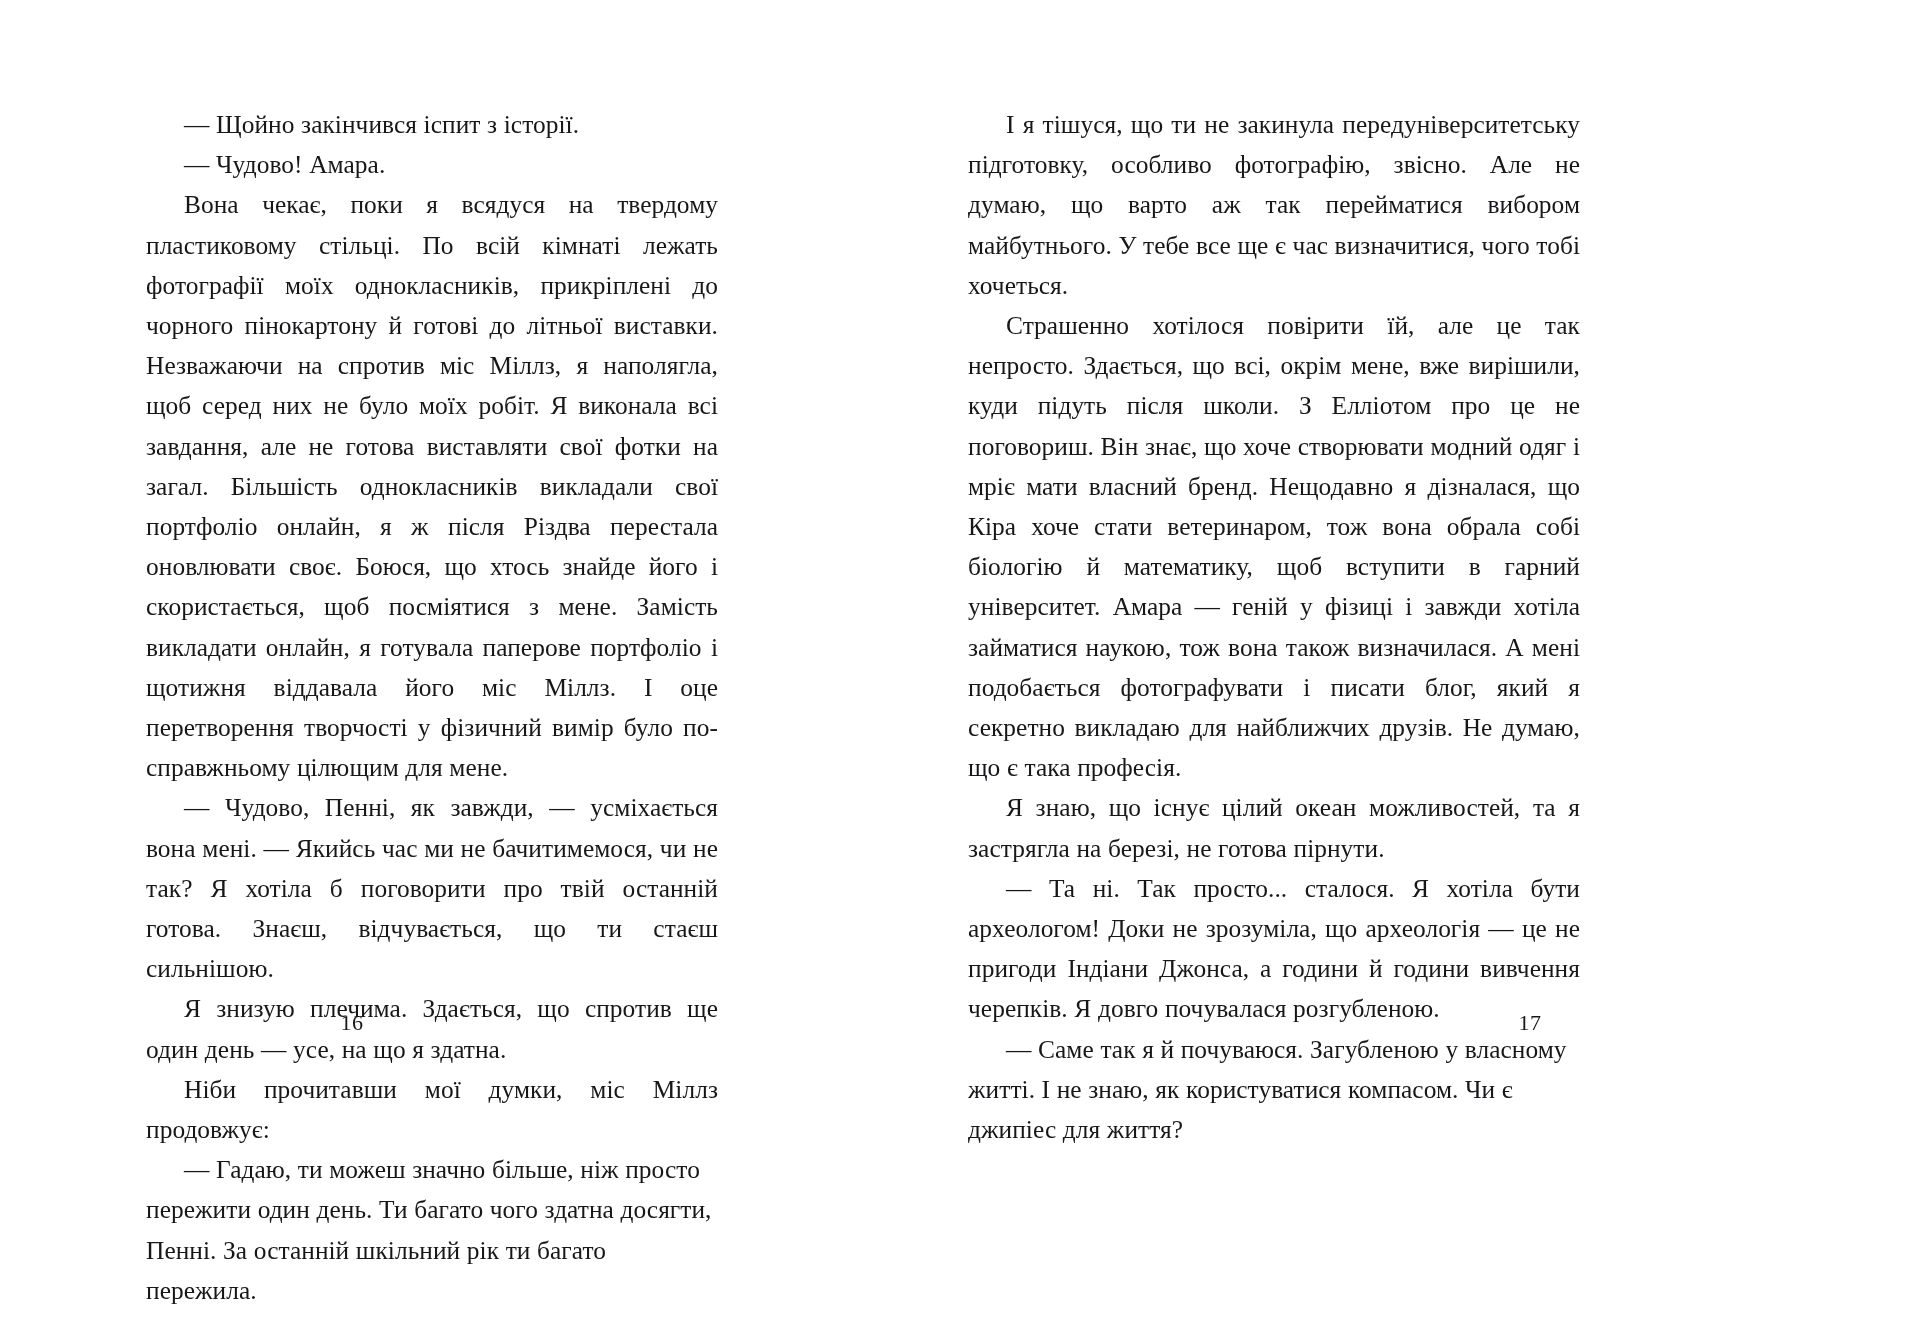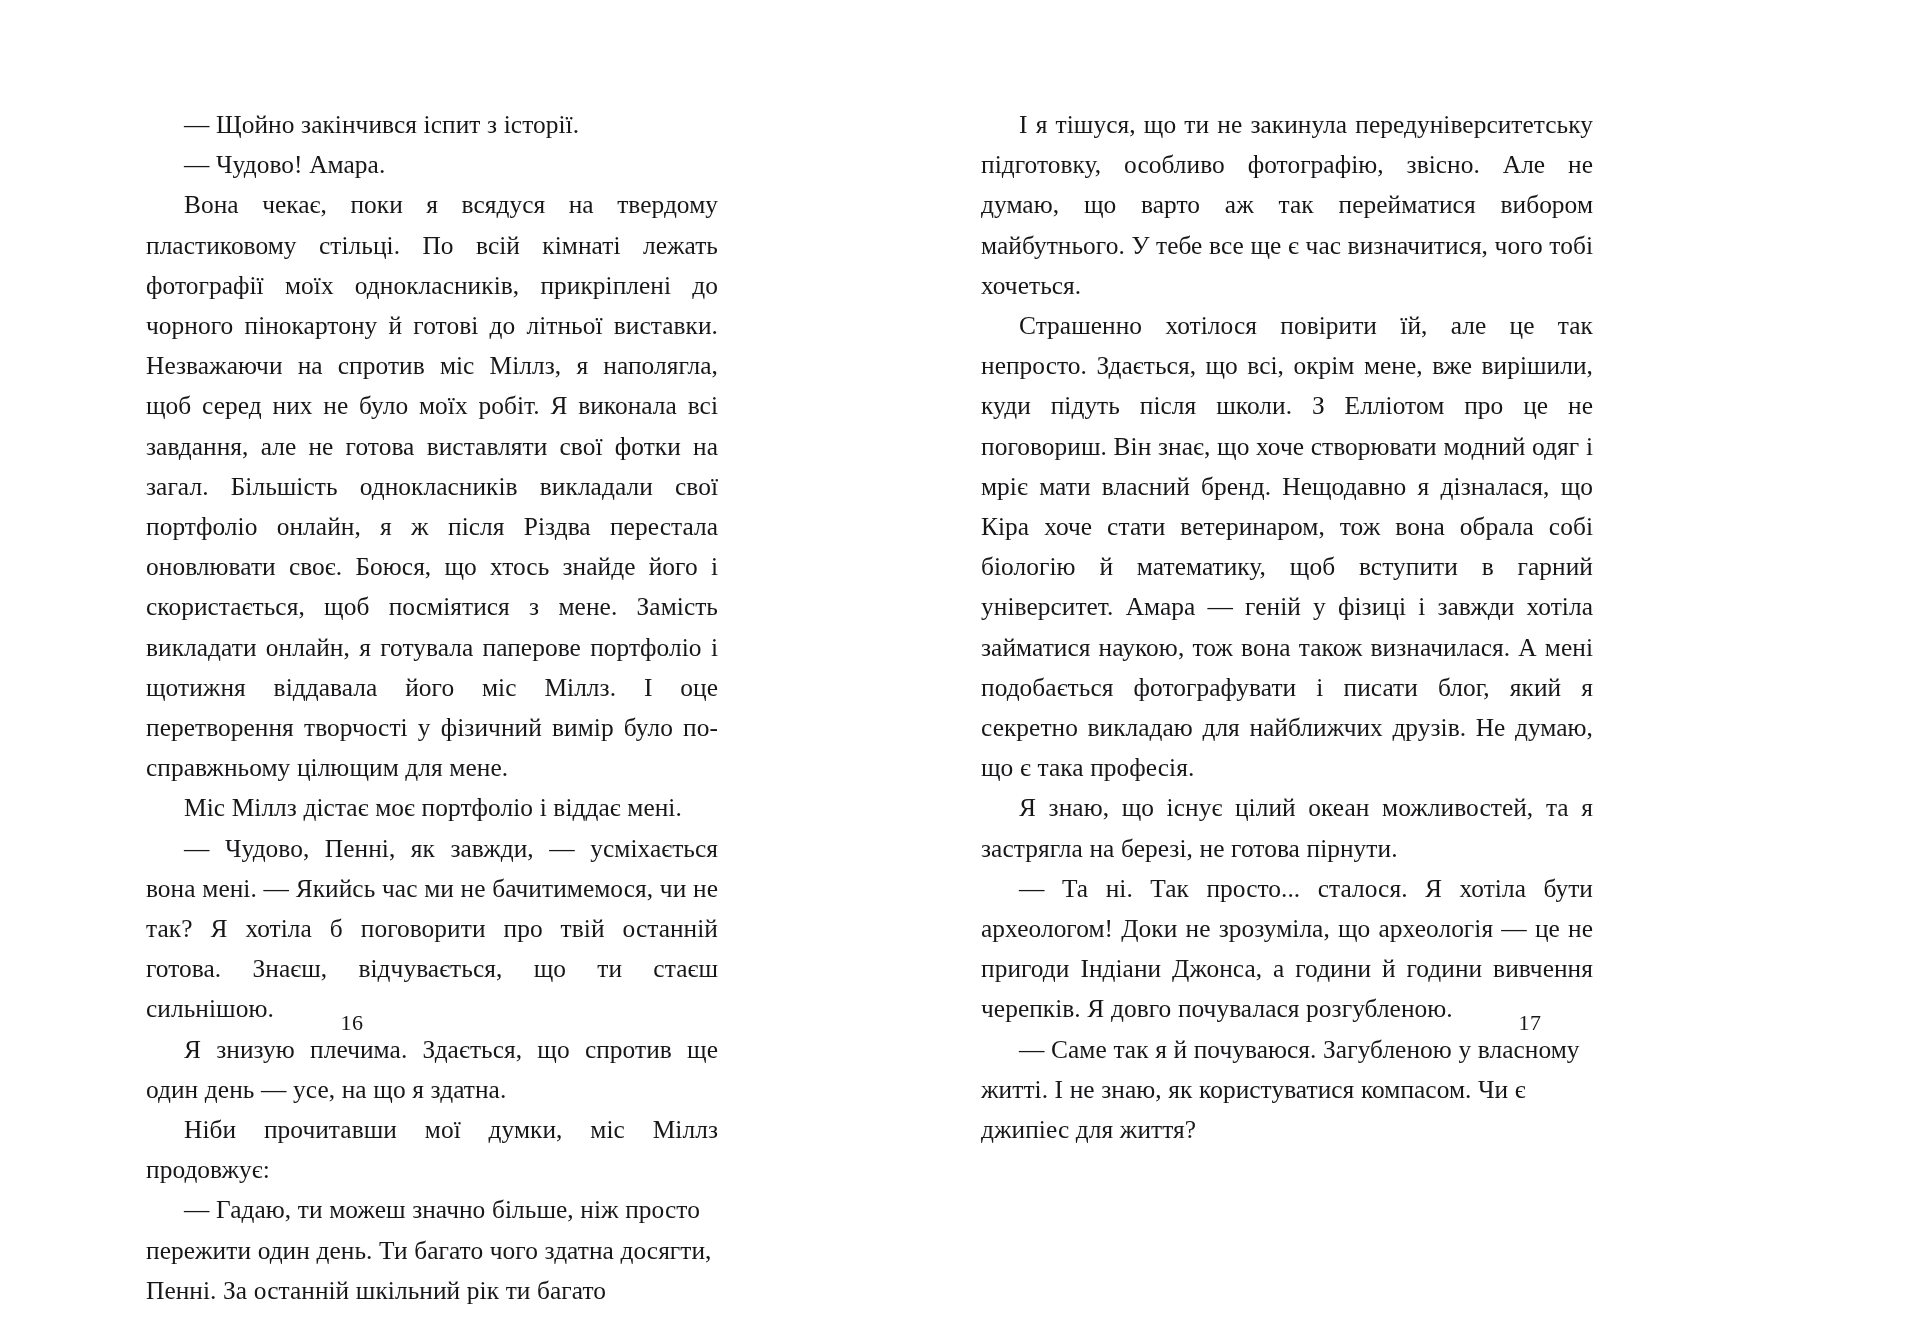--- a/index.html
+++ b/index.html
@@ -31,21 +31,21 @@
     box-sizing: border-box;
   }
   .page-left .text-block {
     position: absolute;
     left: 146px;
     top: 104px;
     width: 572px;
   }
   .page-right .text-block {
     position: absolute;
-    left: 21px;
+    left: 8px;
     top: 104px;
     width: 612px;
   }
   .text-block {
     font-size: 25.4px;
     line-height: 40.2px;
     color: #17171a;
     text-align: justify;
     text-justify: inter-word;
     letter-spacing: 0.05px;
@@ -81,21 +81,20 @@
 <body>
 
 <div class="page-spread">
   <div class="columns">
 
     <div class="page page-left">
       <div class="text-block">
         <p class="para">— Щойно закінчився іспит з історії.</p>
         <p class="para">— Чудово! Амара.</p>
         <p class="para">Вона чекає, поки я всядуся на твердому пластиковому стільці. По всій кімнаті лежать фотографії моїх однокласників, прикріплені до чорного пінокартону й готові до літньої виставки. Незважаючи на спротив міс Міллз, я наполягла, щоб серед них не було моїх робіт. Я виконала всі завдання, але не готова виставляти свої фотки на загал. Більшість однокласників викладали свої портфоліо онлайн, я ж після Різдва перестала оновлювати своє. Боюся, що хтось знайде його і скористається, щоб посміятися з мене. Замість викладати онлайн, я готувала паперове портфоліо і щотижня віддавала його міс Міллз. І оце перетворення творчості у фізичний вимір було по-справжньому цілющим для мене.</p>
-        <p class="para">Міс Міллз дістає моє портфоліо і віддає мені.</p>
         <p class="para">— Чудово, Пенні, як завжди, — усміхається вона мені. — Якийсь час ми не бачитимемося, чи не так? Я хотіла б поговорити про твій останній готова. Знаєш, відчувається, що ти стаєш сильнішою.</p>
         <p class="para">Я знизую плечима. Здається, що спротив ще один день — усе, на що я здатна.</p>
         <p class="para">Ніби прочитавши мої думки, міс Міллз продовжує:</p>
         <p class="para">— Гадаю, ти можеш значно більше, ніж просто пережити один день. Ти багато чого здатна досягти, Пенні. За останній шкільний рік ти багато пережила.</p>
       </div>
       <div class="page-number">16</div>
     </div>
 
     <div class="page page-right">
       <div class="text-block">

